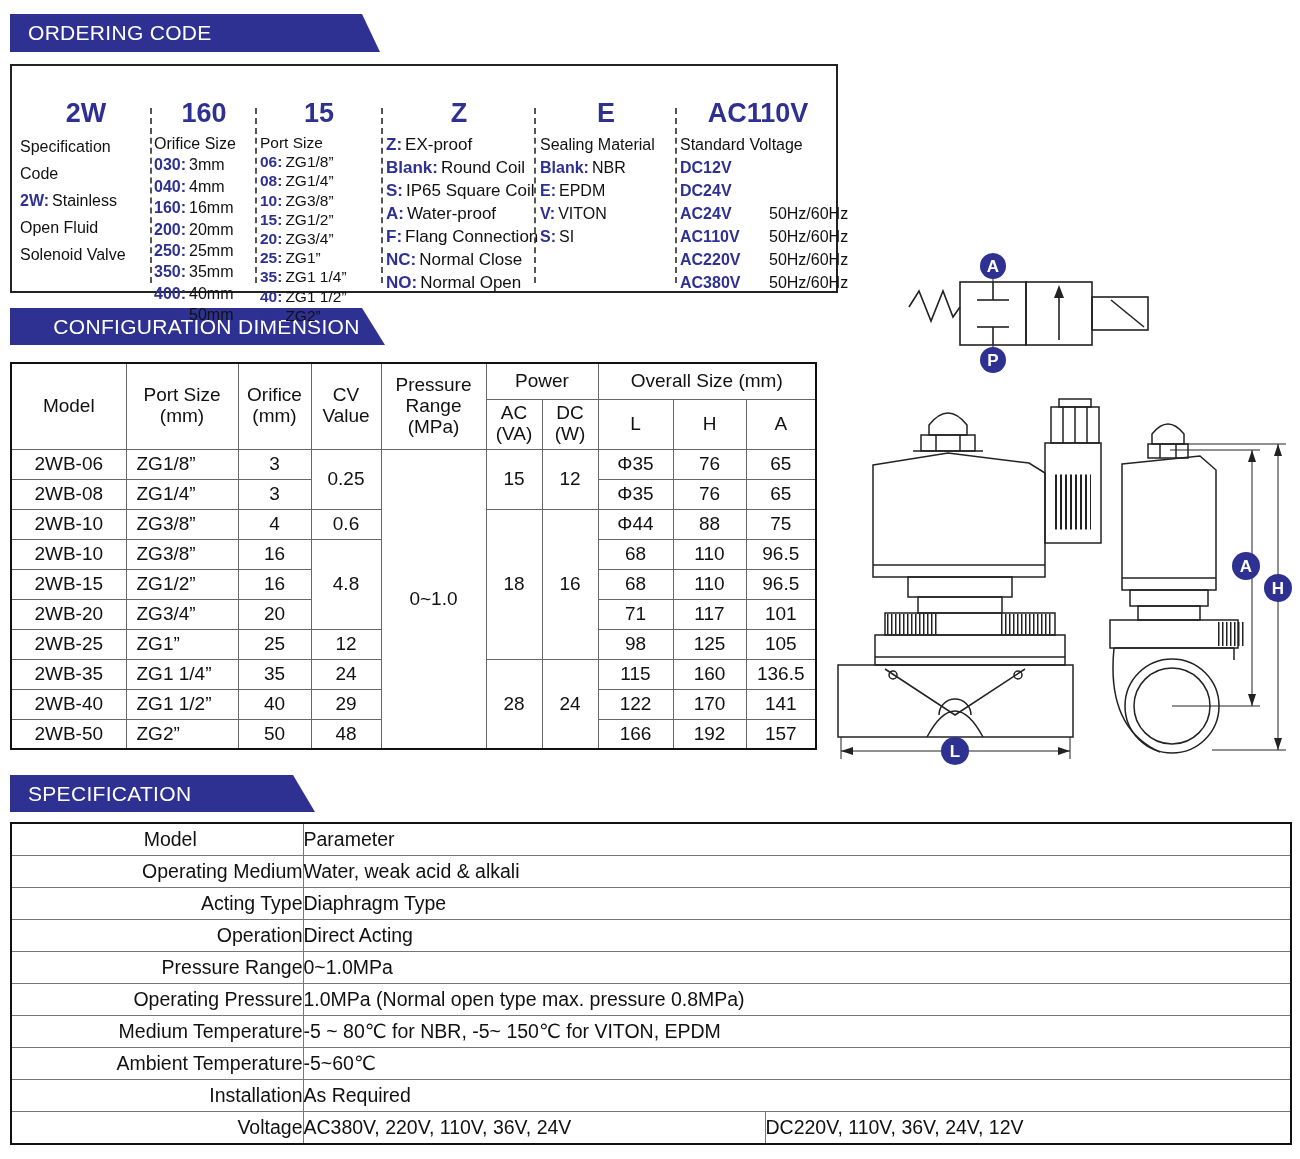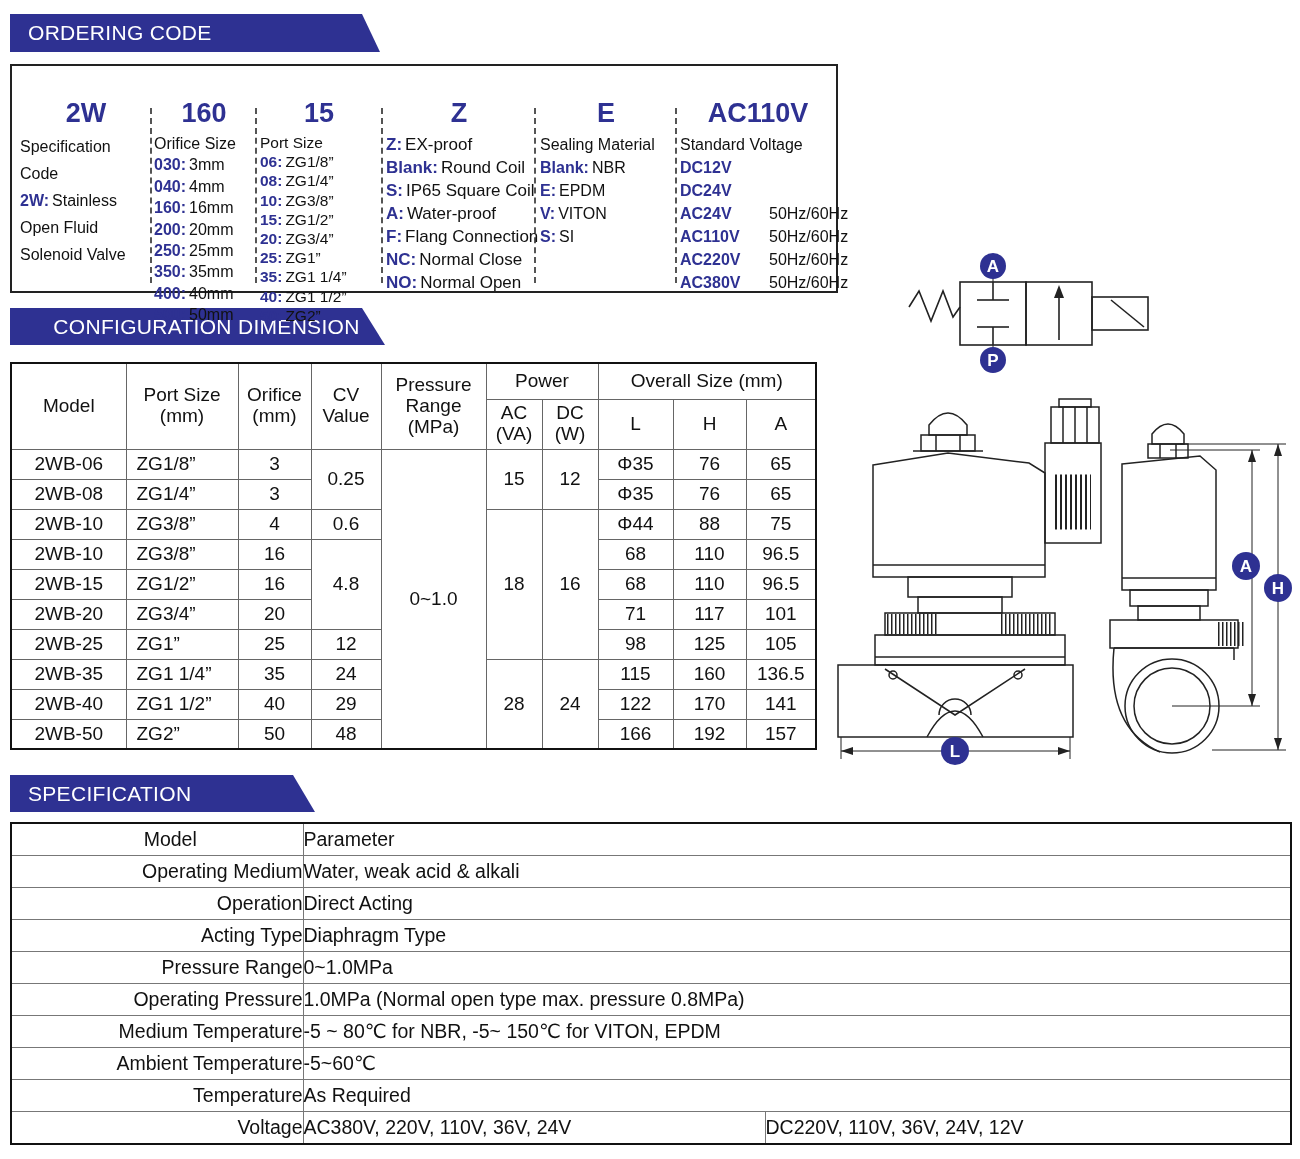--- a/index.html
+++ b/index.html
@@ -394,45 +394,45 @@
     <tbody>
         <tr>
           <td class="label label-center">Model</td>
           <td class="value" colspan="2">Parameter</td>
         </tr>
         <tr>
           <td class="label">Operating Medium</td>
           <td class="value" colspan="2">Water, weak acid &amp; alkali</td>
         </tr>
         <tr>
+          <td class="label">Acting Type</td>
+          <td class="value" colspan="2">Diaphragm Type</td>
+        </tr>
+        <tr>
           <td class="label">Operation</td>
           <td class="value" colspan="2">Direct Acting</td>
         </tr>
         <tr>
-          <td class="label">Acting Type</td>
-          <td class="value" colspan="2">Diaphragm Type</td>
-        </tr>
-        <tr>
           <td class="label">Pressure Range</td>
           <td class="value" colspan="2">0~1.0MPa</td>
         </tr>
         <tr>
           <td class="label">Operating Pressure</td>
           <td class="value" colspan="2">1.0MPa (Normal open type max. pressure 0.8MPa)</td>
         </tr>
         <tr>
           <td class="label">Medium Temperature</td>
           <td class="value" colspan="2">-5 ~ 80℃ for NBR, -5~ 150℃ for VITON, EPDM</td>
         </tr>
         <tr>
           <td class="label">Ambient Temperature</td>
           <td class="value" colspan="2">-5~60℃</td>
         </tr>
         <tr>
-          <td class="label">Temperature</td>
+          <td class="label">Installation</td>
           <td class="value" colspan="2">As Required</td>
         </tr>
         <tr>
           <td class="label">Voltage</td>
           <td class="value">AC380V, 220V, 110V, 36V, 24V</td>
           <td class="value">DC220V, 110V, 36V, 24V, 12V</td>
         </tr>
       </tbody>
   </table>
 

